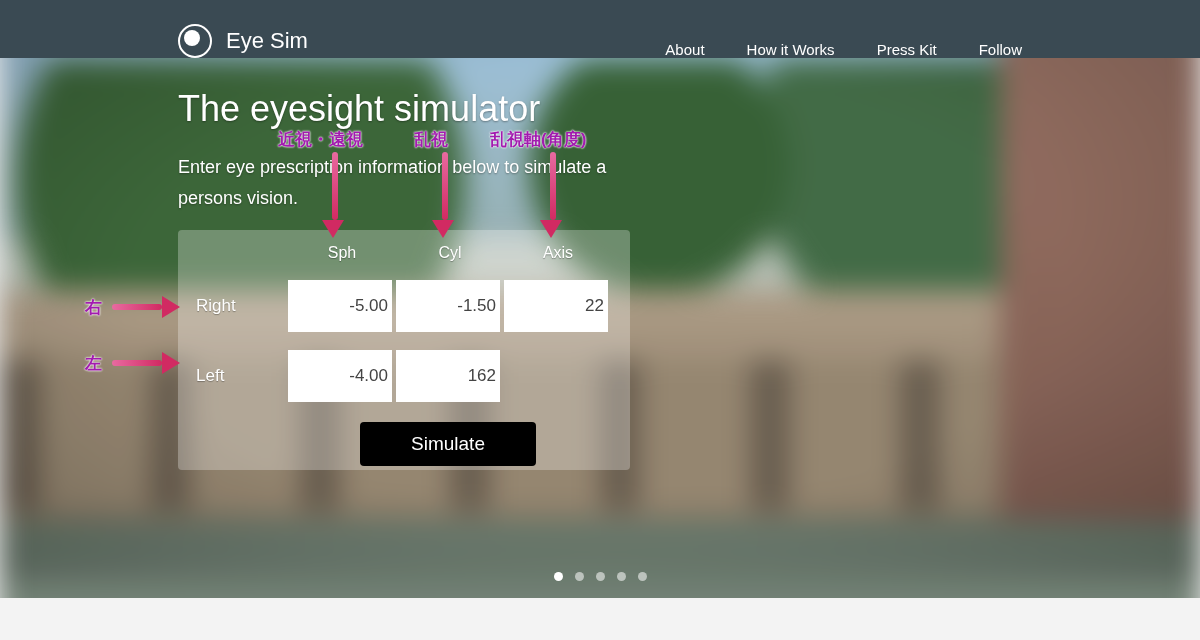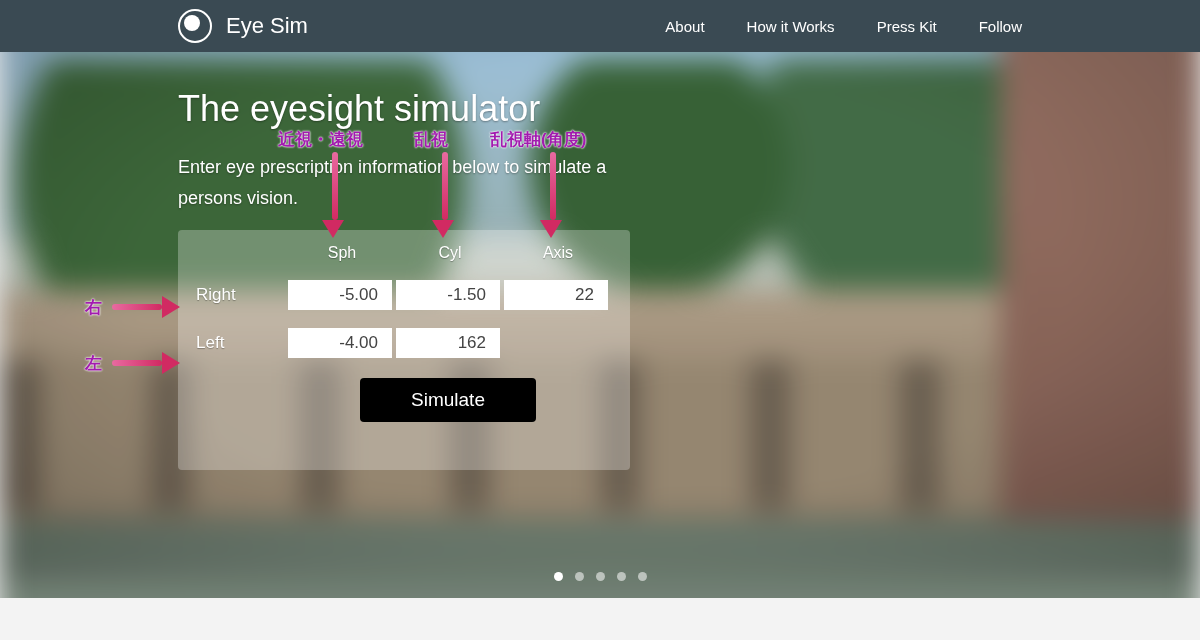--- a/index.html
+++ b/index.html
@@ -8,39 +8,39 @@
   .bg div{position:absolute;}
   .sky{left:0;right:0;top:0;height:240px;background:linear-gradient(180deg,#9cc5e0 0%,#bcd6e6 100%);}
   .trees{left:0;right:0;top:60px;height:300px;background:radial-gradient(circle at 20% 40%,#3f6b3c 0 22%,transparent 24%),radial-gradient(circle at 55% 35%,#3a6639 0 18%,transparent 20%),radial-gradient(circle at 80% 30%,#46714a 0 20%,transparent 22%),linear-gradient(180deg,rgba(0,0,0,0) 0%,rgba(60,90,55,.4) 100%);}
   .bridge{left:0;right:0;top:290px;height:260px;background:linear-gradient(180deg,#b7a58e 0%,#9d8d76 50%,#8a7b66 100%);}
   .arches{left:0;right:0;top:360px;height:150px;background:repeating-linear-gradient(90deg,#6e6253 0 40px,#9d8d76 40px 150px);}
   .wallR{right:0;top:0;width:200px;height:640px;background:linear-gradient(180deg,#a37a6c 0%,#7d5a4f 100%);}
   .water{left:0;right:0;top:520px;height:120px;background:linear-gradient(180deg,#6c7d6f 0%,#7f8e82 100%);}
   .vin{left:0;right:0;top:0;bottom:60px;background:radial-gradient(ellipse at center,rgba(0,0,0,0) 55%,rgba(0,0,0,.22) 100%);}
 
   
-  .header{position:absolute;left:0;right:0;top:0;height:52px;background:#3a4a53;color:#fff;display:flex;align-items:center;z-index:5;}
+  .header{position:absolute;left:0;right:0;top:0;height:58px;background:#3a4a53;color:#fff;display:flex;align-items:flex-end;z-index:5;}
   .brand{display:flex;align-items:center;margin-left:178px;font-size:22px;font-weight:500;color:#fff;}
   .logo{width:34px;height:34px;border:2px solid #fff;border-radius:50%;margin-right:14px;position:relative;box-sizing:border-box;}
   .logo::after{content:"";position:absolute;width:16px;height:16px;background:#fff;border-radius:50%;left:4px;top:4px;}
   .nav{margin-left:auto;margin-right:178px;display:flex;gap:42px;font-size:15px;}
   .nav a{color:#fff;text-decoration:none;cursor:pointer;}
 
   
   .hero{position:absolute;left:178px;top:88px;color:#fff;z-index:4;text-shadow:0 1px 2px rgba(0,0,0,.35);}
   .hero h1{margin:0 0 22px 0;font-size:36px;font-weight:300;}
   .hero p{margin:0;font-size:18px;font-weight:300;line-height:1.7;max-width:440px;}
 
   
   .panel{position:absolute;left:178px;top:230px;width:452px;height:240px;background:rgba(255,255,255,.28);border-radius:4px;z-index:4;color:#fff;padding-top:14px;box-sizing:border-box;}
   .cols{display:flex;margin-left:110px;font-size:16px;text-shadow:0 1px 1px rgba(0,0,0,.3);}
   .cols span{width:108px;text-align:center;}
   .row{display:flex;align-items:center;margin-top:18px;}
   .row .lab{width:110px;padding-left:18px;font-size:17px;box-sizing:border-box;text-shadow:0 1px 1px rgba(0,0,0,.3);}
-  .row input{width:104px;height:30px;border:none;margin-right:4px;font-size:17px;text-align:right;padding-right:14px;box-sizing:border-box;color:#444;outline:none;}
+  .row input{width:104px;height:52px;border:none;margin-right:4px;font-size:17px;text-align:right;padding-right:4px;box-sizing:border-box;color:#444;outline:none;}
   .simbtn{display:block;margin:20px 0 0 182px;width:176px;height:44px;background:#000000;color:#fff;border:none;border-radius:4px;font-size:19px;cursor:pointer;}
 
   
   .dots{position:absolute;left:0;right:0;top:572px;display:flex;justify-content:center;gap:12px;z-index:4;}
   .dot{width:9px;height:9px;border-radius:50%;background:rgba(255,255,255,.55);cursor:pointer;}
   .dot.active{background:#fff;}
 
   .strip{position:absolute;left:0;right:0;top:598px;height:42px;background:#f3f3f3;z-index:4;}
 
   

